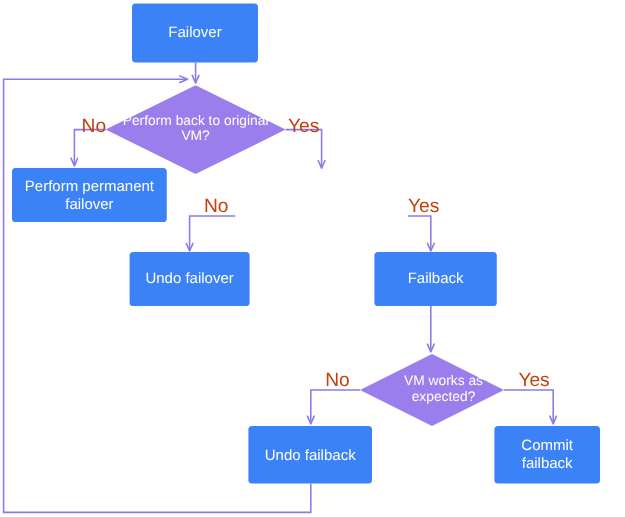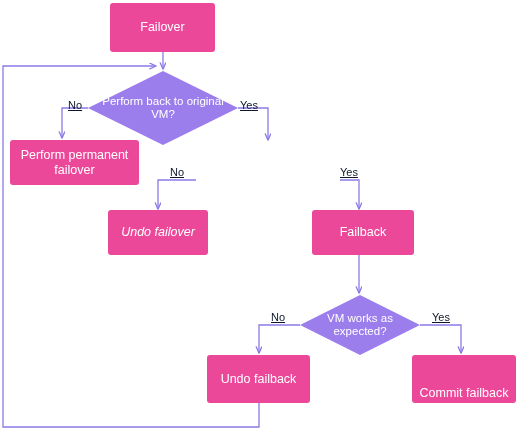--- a/index.html
+++ b/index.html
@@ -27,21 +27,21 @@
   .node {
     position: absolute;
     display: flex;
     align-items: center;
     justify-content: center;
     text-align: center;
     color: #ffffff;
     box-sizing: border-box;
   }
   .node.process {
-    background: #ec4899;
+    background: #3b82f6;
     border-radius: 3px;
     font-size: 12.5px;
     line-height: 15px;
     padding: 2px 4px;
   }
   .node.decision {
     background: transparent;
     font-size: 11.5px;
     line-height: 13.5px;
     pointer-events: none;
@@ -57,25 +57,24 @@
     z-index: 0;
   }
   .diamond-label {
     position: relative;
     z-index: 1;
     width: 84%;
     color: #ffffff;
   }
   .edge-label {
     position: absolute;
-    color: #0f172a;
-    font-size: 11px;
+    color: #c2410c;
+    font-size: 16px;
     line-height: 13px;
     white-space: nowrap;
-    text-decoration: underline;
   }
 </style>
 </head>
 <body>
 
 <div id="canvas">
 
   <svg id="wires" viewBox="0 0 521 431" xmlns="http://www.w3.org/2000/svg">
     <defs>
       <marker id="arrowhead" markerWidth="9" markerHeight="9" refX="7.2" refY="3.4" orient="auto" markerUnits="userSpaceOnUse">
@@ -111,38 +110,38 @@
   <div class="node decision" style="left:88px; top:71px; width:150px; height:74px;">
     <span class="diamond-shape"></span>
     <span class="diamond-label">Perform back to original VM?</span>
   </div>
 
   <div class="node process" style="left:10px; top:140px; width:129px; height:45px;">
     <span>Perform permanent failover</span>
   </div>
 
 
-  <div class="node process" style="left:108px; top:210px; width:100px; height:45px;font-style:italic;">
+  <div class="node process" style="left:108px; top:210px; width:100px; height:45px;">
     <span>Undo failover</span>
   </div>
 
   <div class="node process" style="left:312px; top:210px; width:102px; height:45px;">
     <span>Failback</span>
   </div>
 
-  <div class="node decision" style="left:300px; top:295px; width:120px; height:60px;">
+  <div class="node decision" style="left:300px; top:295px; width:120px; height:60px;justify-content:flex-end;">
     <span class="diamond-shape"></span>
     <span class="diamond-label">VM works as expected?</span>
   </div>
 
   <div class="node process" style="left:207px; top:355px; width:103px; height:48px;justify-content:center;">
     <span>Undo failback</span>
   </div>
 
-  <div class="node process" style="left:412px; top:355px; width:104px; height:48px;align-items:flex-end;">
+  <div class="node process" style="left:412px; top:355px; width:88px; height:48px;">
     <span>Commit failback</span>
   </div>
 
   <span class="edge-label" style="left:68px; top:99px;">No</span>
   <span class="edge-label" style="left:240px; top:99px;">Yes</span>
   <span class="edge-label" style="left:170px; top:166px;">No</span>
   <span class="edge-label" style="left:340px; top:166px;">Yes</span>
   <span class="edge-label" style="left:271px; top:311px;">No</span>
   <span class="edge-label" style="left:432px; top:311px;">Yes</span>
 

